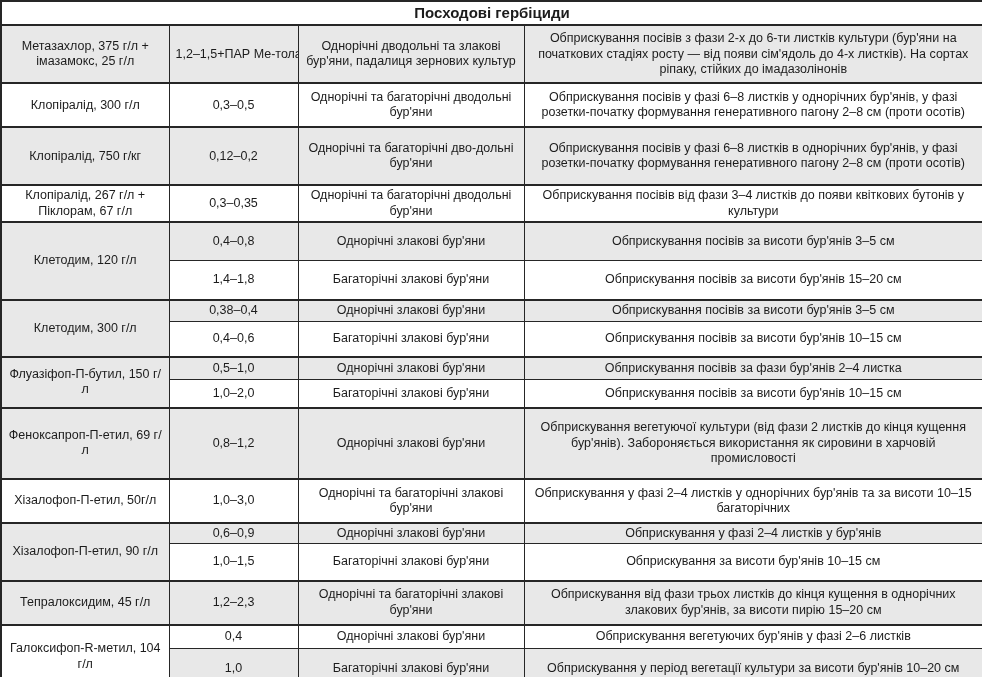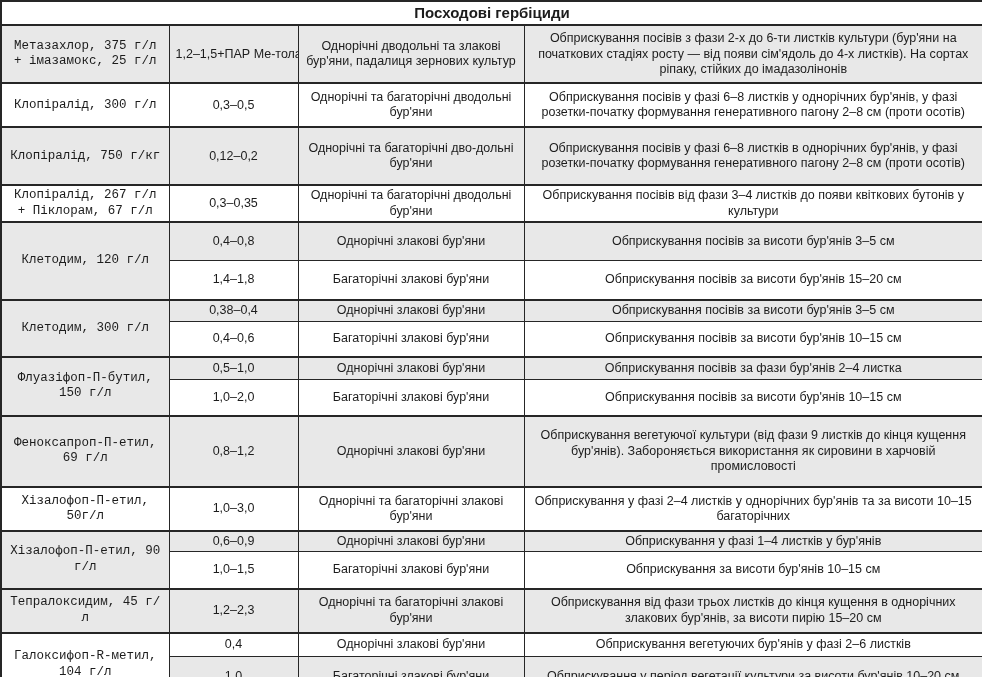--- a/index.html
+++ b/index.html
@@ -33,21 +33,20 @@
   td.title-cell{
     font-weight:bold;
     font-size:15px;
     background:#ffffff;
     padding:2px 4px;
   }
   td.name{
     text-align:left;
     padding-left:8px;
     padding-right:6px;
-    font-family:Liberation Mono, monospace;
   }
   td.rate{white-space:nowrap;}
   .g{background:var(--stripe);}
   .w{background:#ffffff;}
   
   tr.grp td{border-top-width:2px;}
 </style>
 </head>
 <body>
 
@@ -115,45 +114,45 @@
     <td class="w">Багаторічні злакові бур'яни</td>
     <td class="w">Обприскування посівів за висоти бур'янів 10–15 см</td>
   </tr>
 
   <tr class="grp" style="height:23px">
     <td class="name g" rowspan="2">Флуазіфоп-П-бутил, 150 г/л</td>
     <td class="rate g">0,5–1,0</td>
     <td class="g">Однорічні злакові бур'яни</td>
     <td class="g">Обприскування посівів за фази бур'янів 2–4 листка</td>
   </tr>
-  <tr style="height:36px">
+  <tr style="height:28px">
     <td class="rate w">1,0–2,0</td>
     <td class="w">Багаторічні злакові бур'яни</td>
     <td class="w">Обприскування посівів за висоти бур'янів 10–15 см</td>
   </tr>
 
   <tr class="grp" style="height:71px">
     <td class="name g">Феноксапроп-П-етил, 69 г/л</td>
     <td class="rate g">0,8–1,2</td>
     <td class="g">Однорічні злакові бур'яни</td>
-    <td class="g">Обприскування вегетуючої культури (від фази 9 листків до кінця кущення бур'янів). Забороняється використання як сировини в харчовій промисловості</td>
+    <td class="g">Обприскування вегетуючої культури (від фази 2 листків до кінця кущення бур'янів). Забороняється використання як сировини в харчовій промисловості</td>
   </tr>
 
   <tr class="grp" style="height:44px">
     <td class="name w">Хізалофоп-П-етил, 50г/л</td>
     <td class="rate w">1,0–3,0</td>
     <td class="w">Однорічні та багаторічні злакові бур'яни</td>
     <td class="w">Обприскування у фазі 2–4 листків у однорічних бур'янів та за висоти 10–15 багаторічних</td>
   </tr>
 
   <tr class="grp" style="height:20px">
     <td class="name g" rowspan="2">Хізалофоп-П-етил, 90 г/л</td>
     <td class="rate g">0,6–0,9</td>
     <td class="g">Однорічні злакові бур'яни</td>
-    <td class="g">Обприскування у фазі 1–4 листків у бур'янів</td>
+    <td class="g">Обприскування у фазі 2–4 листків у бур'янів</td>
   </tr>
   <tr style="height:37px">
     <td class="rate w">1,0–1,5</td>
     <td class="w">Багаторічні злакові бур'яни</td>
     <td class="w">Обприскування за висоти бур'янів 10–15 см</td>
   </tr>
 
   <tr class="grp" style="height:44px">
     <td class="name g">Тепралоксидим, 45 г/л</td>
     <td class="rate g">1,2–2,3</td>

